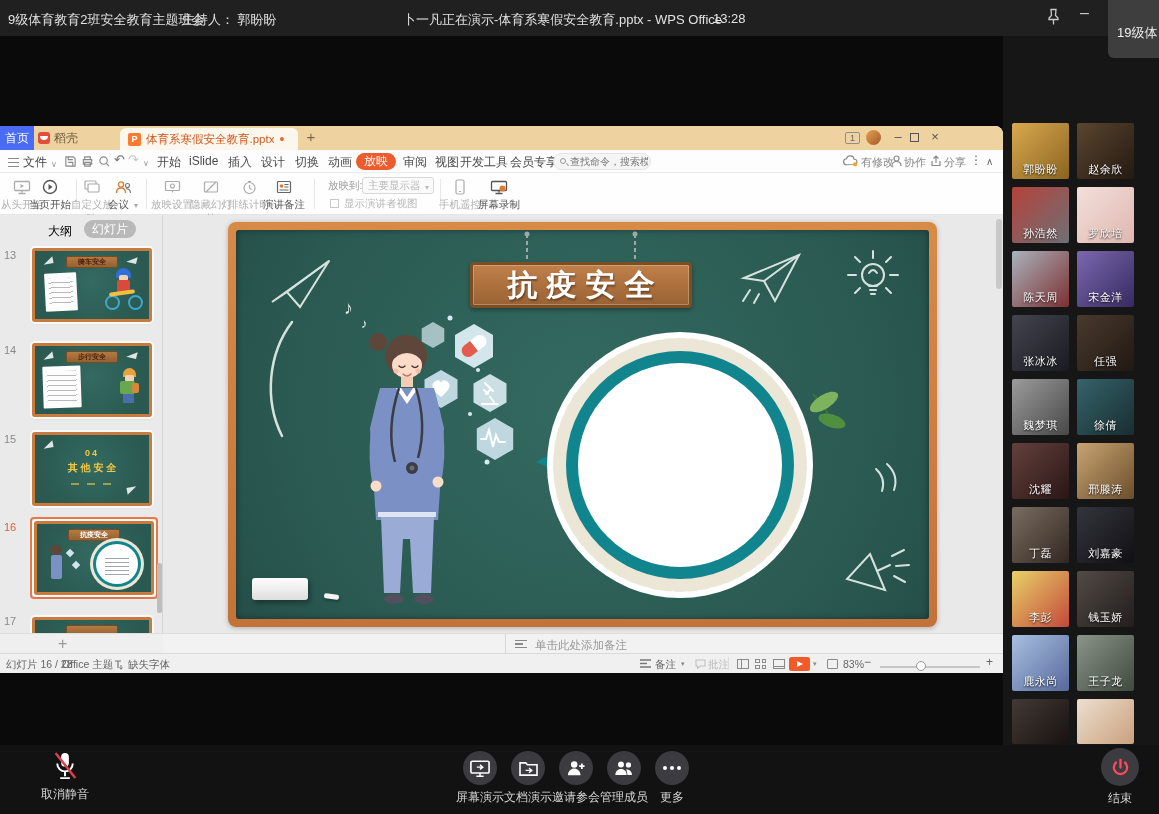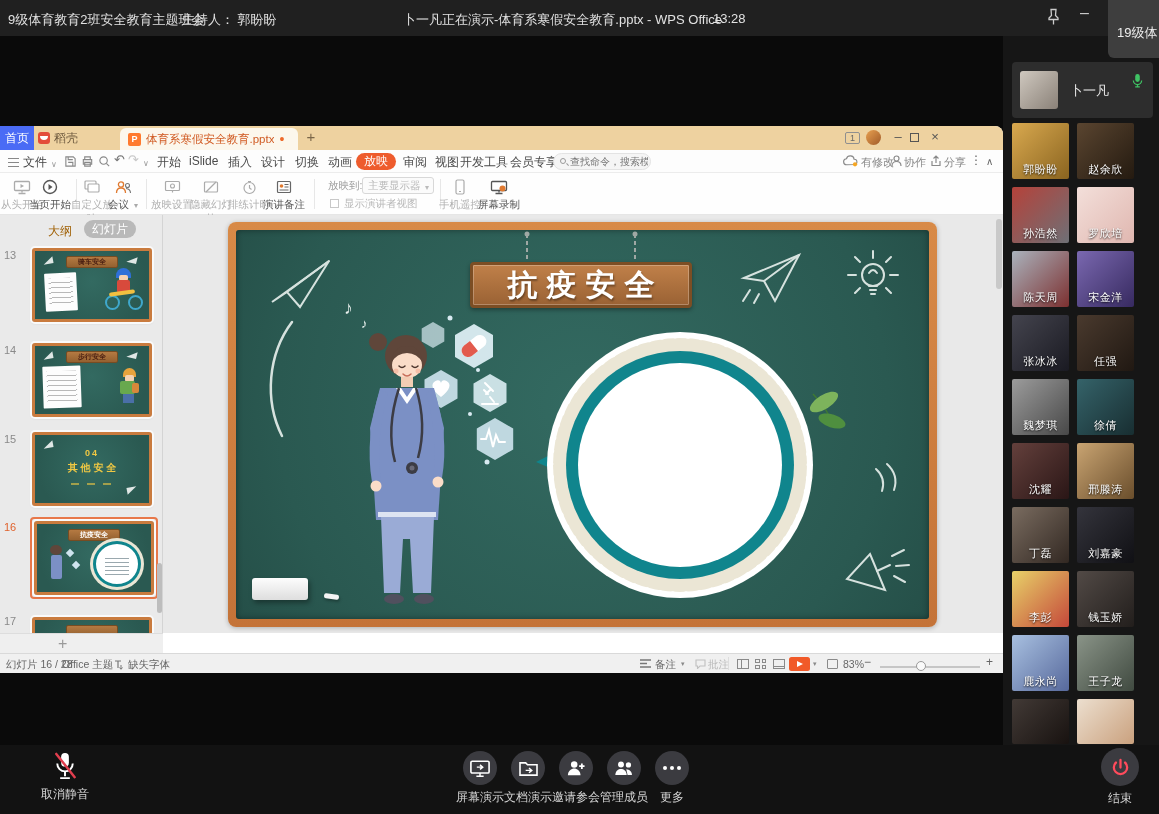--- a/index.html
+++ b/index.html
@@ -58,21 +58,21 @@
   .rdv { position:absolute; top:6px; width:1px; height:30px; background:#e7e7e7; }
   .dd::after { content:"▾"; font-size:8px; color:#aaa; margin-left:2px; }
   .rbl { position:absolute; font-size:10.5px; color:#9c9c9c; }
   .rsel { position:absolute; left:362px; top:4px; width:72px; height:17px; border:1px solid #d8d8d8; border-radius:3px; background:#fbfbfb; font-size:10.5px; color:#b8b8b8; line-height:15px; padding-left:5px; }
   .rsel::after { content:"▾"; position:absolute; right:4px; top:2px; font-size:8px; color:#bbb; }
   .rchk { position:absolute; left:330px; top:26px; width:9px; height:9px; border:1px solid #c8c8c8; background:#fff; }
   .rchkl { position:absolute; left:344px; top:24px; font-size:10.5px; color:#b8b8b8; }
 
   
   .lpanel { position:absolute; left:0; top:89px; width:163px; height:418px; background:#eaeaea; border-right:1px solid #d4d4d4; overflow:hidden; }
-  .ptab-outline { position:absolute; left:48px; top:8px; font-size:12px; color:#a16207; }
+  .ptab-outline { position:absolute; left:48px; top:8px; font-size:12px; color:#000000; }
   .ptab-slides { position:absolute; left:84px; top:5px; width:52px; height:18px; background:#b9b9b9; border-radius:9px; color:#fff; font-size:12px; text-align:center; line-height:18px; }
   .thumb { position:absolute; width:120px; height:74px; background:radial-gradient(circle at 50% 45%, #336a61, #2a5951 80%); border:3px solid #c97b3e; border-radius:3px; box-shadow:0 0 0 2px #fafafa, 0 1px 3px rgba(0,0,0,.2); overflow:hidden; }
   .tnum { position:absolute; font-size:11px; color:#8a8a8a; }
   .tnum.cur { color:#e0622d; font-weight:normal; }
   .tsign { position:absolute; left:50%; top:5px; transform:translateX(-50%); width:52px; height:12px; background:linear-gradient(#b57a42,#946130); border:1px solid #774c22; border-radius:2px; color:#4a1f12; font-size:7px; line-height:9px; text-align:center; font-weight:bold; white-space:nowrap; }
   .tpaper { position:absolute; background:#fdfdfd; border-radius:1px; padding:5px 4px; background-clip:border-box; }
   .tpaper i { display:block; width:100%; height:100%; background:repeating-linear-gradient(180deg, transparent 0 4px, #b9b9b9 4px 5px); }
   .tplane { position:absolute; width:0; height:0; border-left:10px solid transparent; border-bottom:7px solid rgba(255,255,255,.85); }
   .cursel { position:absolute; left:30px; width:128px; height:82px; border:2px solid #e8784a; border-radius:4px; }
   .vscroll { position:absolute; left:157px; width:5px; background:#bdbdbd; border-radius:2.5px; }
@@ -507,20 +507,25 @@
       <div class="wood-sign">抗疫安全</div>
       <div class="eraser"></div>
       <div class="chalk"></div>
     </div>
     <div class="hscroll"></div>
   </div>
 
   <div class="lstrip">
     <div class="plus-gray" style="left:58px;top:1px"></div>
   </div>
+  <div class="notesbar">
+    <div class="nvd"></div>
+    <div class="nico"></div>
+    <span class="ntext">单击此处添加备注</span>
+  </div>
   <div class="statusbar">
     <span style="left:6px">幻灯片 16 / 28</span>
     <span style="left:62px">Office 主题</span>
     <svg class="sico" style="left:114px" width="10" height="11" viewBox="0 0 10 11">
         <path d="M1,2 h6 M4,2 v7" stroke="#777" stroke-width="1.2"></path>
         <path d="M7,6 v4 M5.5,8.5 l1.5,1.8 1.5,-1.8" fill="none" stroke="#777" stroke-width="1"></path>
       </svg>
     <span style="left:128px">缺失字体</span>
     <svg class="sico" style="left:640px" width="11" height="9" viewBox="0 0 11 9">
         <path d="M0,1 h11 M0,4.5 h7 M0,8 h11" stroke="#777" stroke-width="1.3"></path>
@@ -545,28 +550,20 @@
     <div class="fit"></div>
     <span style="left:843px">83%</span>
     <span class="zminus" style="left:864px;top:1px"></span>
     <div class="ztrack"></div>
     <div class="zthumb"></div>
     <span class="zplus" style="left:986px;top:1px"></span>
   </div>
 </div>
 
 <div class="sidebar">
-  <div class="presenter">
-    <div class="pav"></div>
-    <span class="pname">卜一凡</span>
-    <svg style="position:absolute;right:10px;top:11px" width="11" height="15" viewBox="0 0 12 16">
-      <rect x="3.5" y="1" width="5" height="8.5" rx="2.5" fill="#3fc364"></rect>
-      <path d="M1.5,8 a4.5,4.5 0 0 0 9,0 M6,12.5 v2.5 M3.5,15 h5" stroke="#3fc364" stroke-width="1.4" fill="none"></path>
-    </svg>
-  </div>
 
   <div class="pt av1" style="left:9px;top:87px">
       <span class="pn">郭盼盼</span>
     </div>
   <div class="pt av2" style="left:74px;top:87px">
       <span class="pn">赵余欣</span>
     </div>
   <div class="pt av3" style="left:9px;top:151px">
       <span class="pn">孙浩然</span>
     </div>

